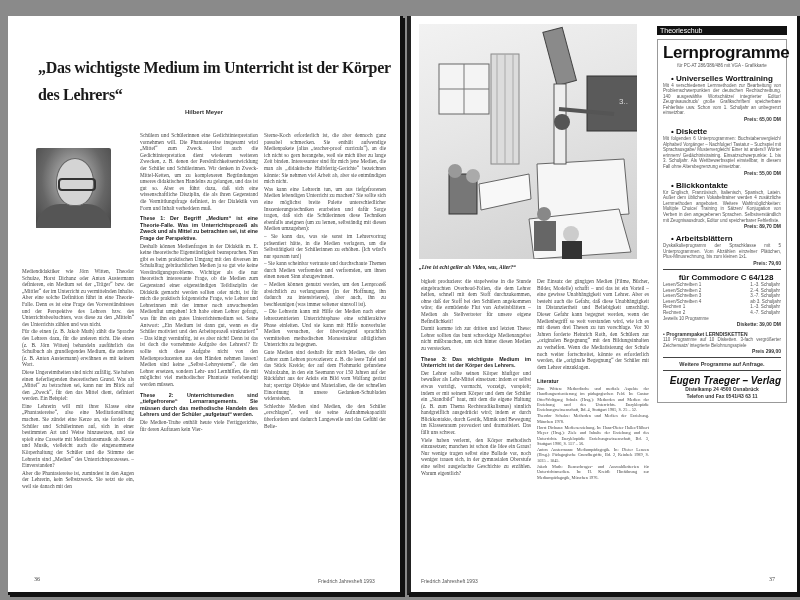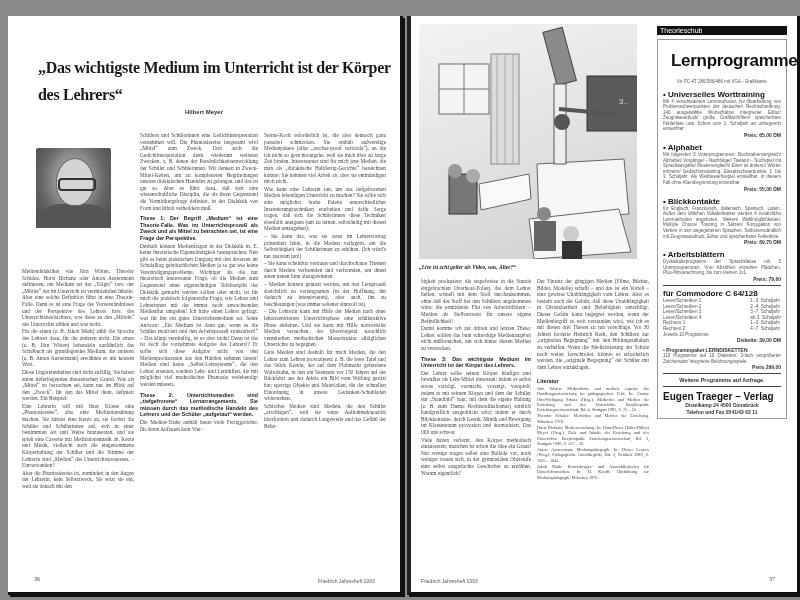--- a/index.html
+++ b/index.html
@@ -16,29 +16,29 @@
   .col { position:absolute; font-size:5.3px; line-height:6.6px; color:#444; text-align:justify; overflow:hidden; }
   .col p { margin:0 0 1px 0; }
   .thesis { font-family:"Liberation Sans", sans-serif; font-weight:bold; color:#222; font-size:5.3px; line-height:6.6px; margin:4px 0 1px 0; }
   .page-num { position:absolute; font-size:6px; color:#444; }
   .footer { position:absolute; font-family:"Liberation Sans", sans-serif; font-size:5px; color:#555; }
   .cartoon { position:absolute; left:8px; top:8px; width:218px; height:235px; background:linear-gradient(160deg,#f2f2f2 0%,#e6e6e6 40%,#cfcfcf 100%); overflow:hidden; }
   .caption { position:absolute; left:8px; top:248px; font-family:"Liberation Serif", serif; font-style:italic; font-weight:bold; font-size:5.5px; color:#222; }
   .sidebar { position:absolute; left:246px; top:10px; width:130px; }
   .sidebar-tag { background:#111; color:#fff; font-family:"Liberation Sans", sans-serif; font-size:7px; padding:1px 3px; }
   .ad { margin-top:4px; border:1px solid #999; padding:3px 5px; font-family:"Liberation Sans", sans-serif; color:#555; }
-  .ad h1 { margin:8px; font-size:17px; text-align:center; color:#111; letter-spacing:-0.3px; }
+  .ad h1 { margin:0; font-size:17px; text-align:center; color:#111; letter-spacing:-0.3px; }
   .ad .sub { font-size:4.5px; text-align:center; line-height:5.5px; }
-  .ad h2 { margin:5px 0 0 0; font-size:8px; color:#111; }
+  .ad h2 { margin:5px 0 0 8px; font-size:8px; color:#111; }
   .ad .desc { font-size:4.5px; line-height:5.6px; text-align:justify; }
   .ad .price { font-size:5px; font-weight:bold; text-align:right; color:#333; }
   .ad .tbl { display:grid; grid-template-columns:1fr auto; font-size:4.6px; line-height:5.6px; }
   .ad .rule { border-top:1px solid #444; margin:3px 0; }
   .ad .more { font-size:5.5px; font-weight:bold; text-align:center; color:#333; }
-  .ad .pub { font-size:10px; font-weight:bold; text-align:left; color:#111; margin-top:4px; }
+  .ad .pub { font-size:10px; font-weight:bold; text-align:right; color:#111; margin-top:4px;font-style:italic; }
   .ad .addr { font-size:5px; font-weight:bold; text-align:center; color:#333; line-height:6.5px; }
 </style>
 </head>
 <body>
 
 <div class="page page-left">
   <div class="headline">„Das wichtigste Medium im Unterricht ist der Körper des Lehrers“</div>
   <div class="author">Hilbert Meyer</div>
   <div class="portrait">
     <div class="body"></div>
@@ -131,34 +131,34 @@
   <div class="sidebar">
     <div class="sidebar-tag">Theorieschub</div>
     <div class="ad">
       <h1>Lernprogramme</h1>
       <div class="sub">für PC-AT 286/386/486 mit VGA - Grafikkarte</div>
 
       <h2>• Universelles Worttraining</h2>
       <div class="desc">Mit 4 verschiedenen Lernmethoden zur Bearbeitung von Problemschwerpunkten der deutschen Rechtschreibung. 140 ausgewählte Wortschätze/ integrierter Editor/ Zeugnisausdruck/ große Grafikschriften/ speicherbare Fehlerliste usw. Schon vom 1. Schuljahr an unbegrenzt einsetzbar.</div>
       <div class="price">Preis: 65,00 DM</div>
 
-      <h2>• Alphabet</h2>
+      <h2>• Diskette</h2>
       <div class="desc">Mit folgenden 6 Unterprogrammen: Buchstabenvergleich/ Alphabet/ Vorgänger – Nachfolger/ Tastatur – Suchspiel mit Sprachausgabe/ Mustervergleich/ Einer ist anders!/ Wörter erinnern/ Gedächtnistraining. Einsatzschwerpunkte: 1. bis 3. Schuljahr. Als Wettbewerbsspiel einstellbar, in diesem Fall ohne Altersbegrenzung einsetzbar.</div>
       <div class="price">Preis: 55,00 DM</div>
 
       <h2>• Blickkontakte</h2>
       <div class="desc">für Englisch, Französisch, Italienisch, Spanisch, Latein. Außer dem üblichen Vokabeltrainer werden 4 zusätzliche Lernmethoden angeboten. Weitere Wahlmöglichkeiten: Multiple Choice/ Training in Sätzen/ Konjugation von Verben in den angegebenen Sprachen. Selbstverständlich mit Zeugnisausdruck, Editor und speicherbarer Fehlerliste.</div>
       <div class="price">Preis: 89,70 DM</div>
 
       <h2>• Arbeitsblättern</h2>
       <div class="desc">Dyskalkulieprogramm der Sprachklasse mit 5 Unterprogrammen. Vom Abzählen einzelner Plättchen, Plus-Minusrechnung, bis zum kleinen 1x1.</div>
       <div class="price">Preis: 79,60</div>
 
       <div class="rule"></div>
-      <h2 style="margin-top:2px;">für Commodore C 64/128</h2>
+      <h2 style="margin-top:2px;text-align:center;">für Commodore C 64/128</h2>
       <div class="tbl">
         <span>Lesen/Schreiben 1</span>
           <span>1.-3. Schuljahr</span>
         <span>Lesen/Schreiben 2</span>
           <span>2.-4. Schuljahr</span>
         <span>Lesen/Schreiben 3</span>
           <span>3.-7. Schuljahr</span>
         <span>Lesen/Schreiben 4</span>
           <span>ab 3. Schuljahr</span>
         <span>Rechnen 1</span>

